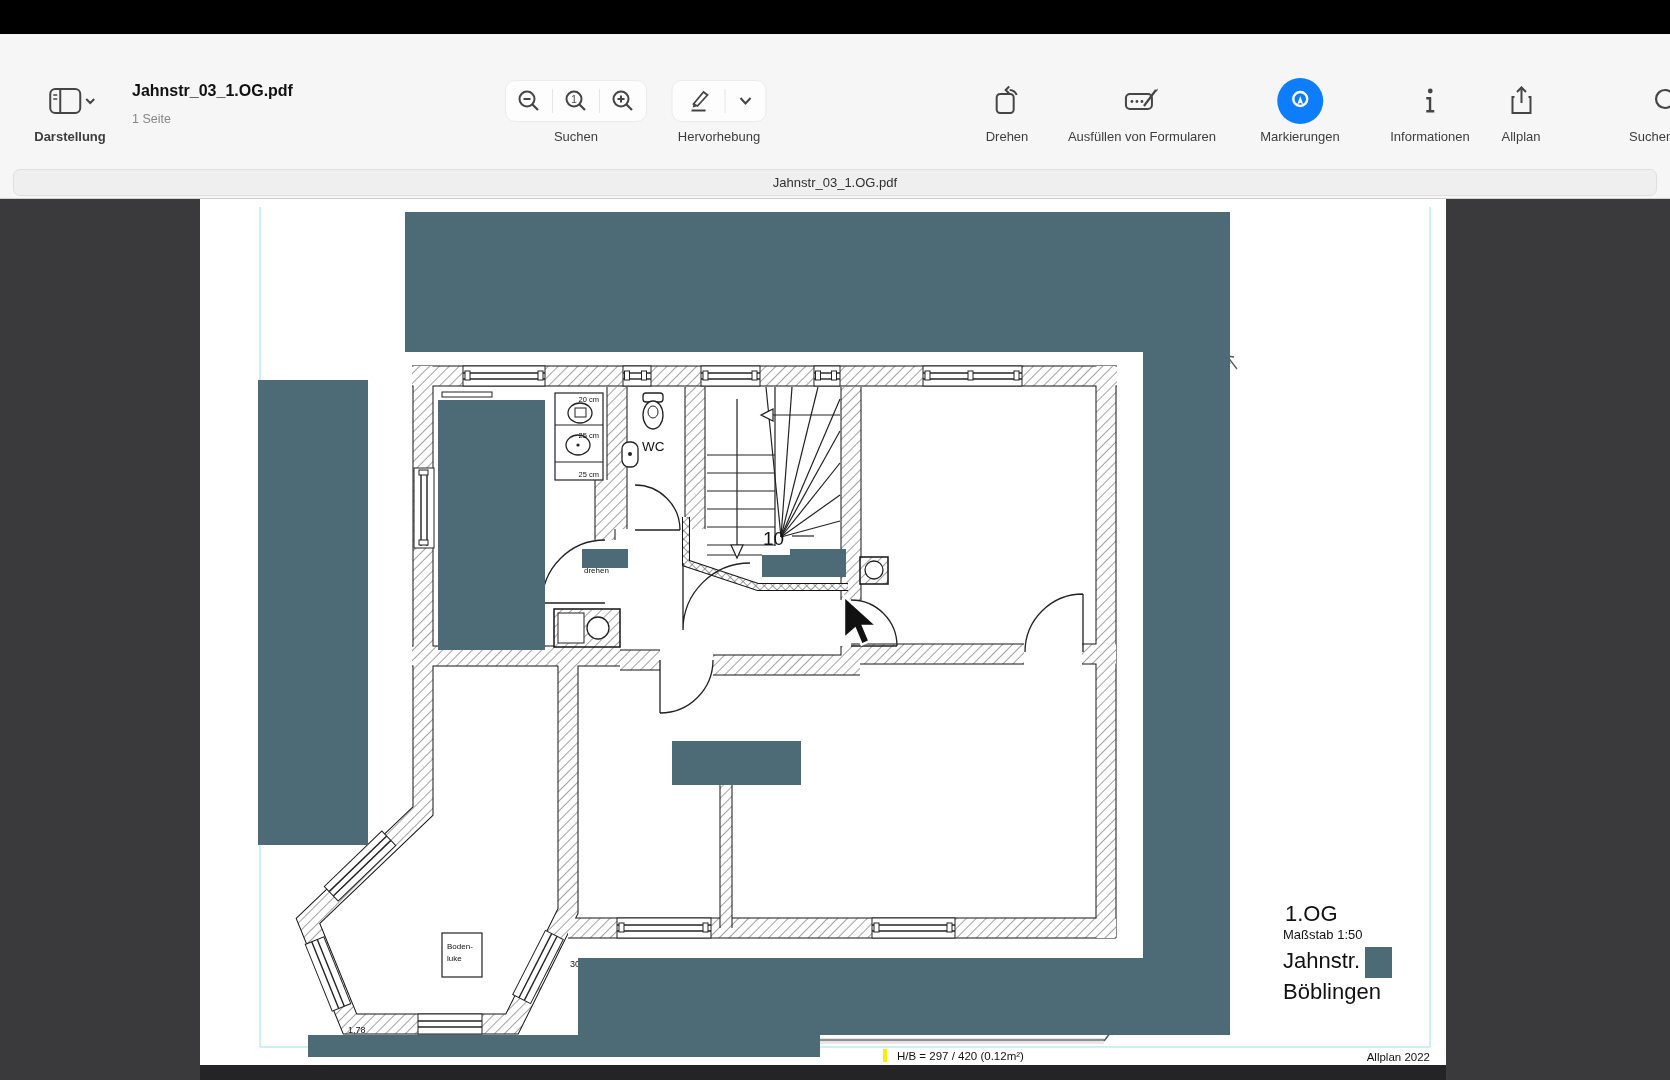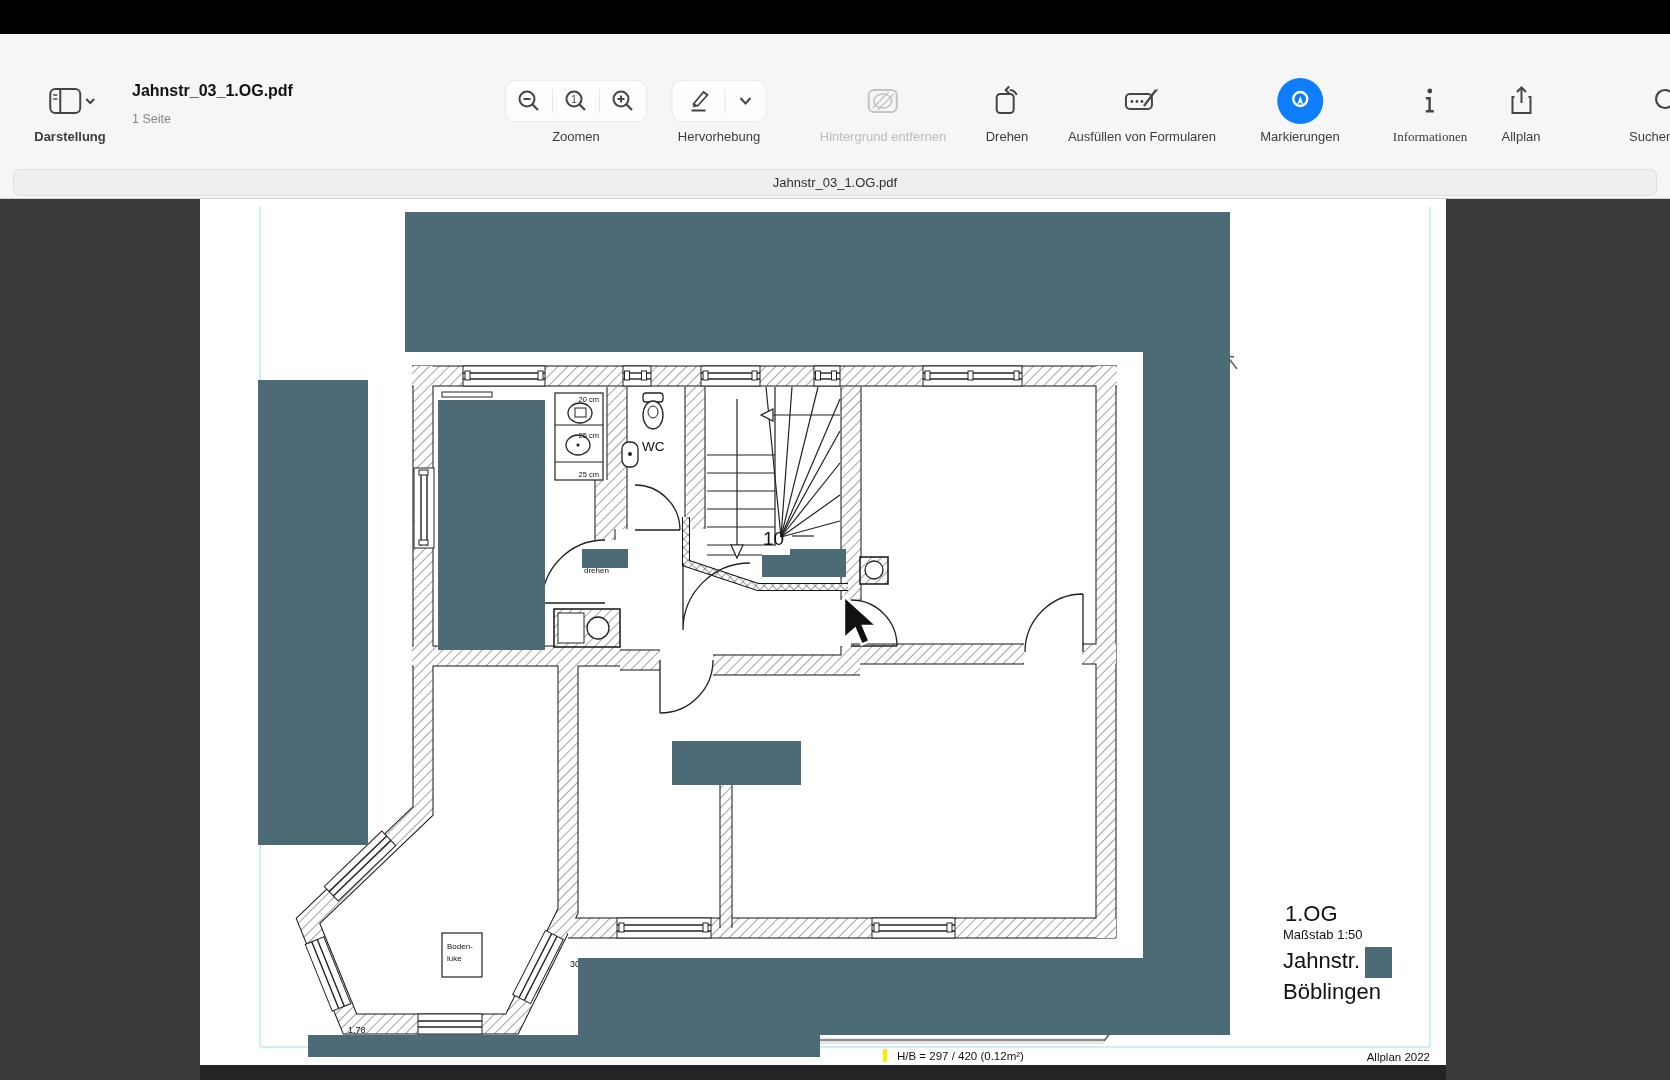--- a/index.html
+++ b/index.html
@@ -94,21 +94,21 @@
               <svg width="26" height="26" viewBox="0 0 26 26">
                 <circle cx="11" cy="11" r="7.5" fill="none" stroke="#454545" stroke-width="2"></circle>
                 <line x1="16.5" y1="16.5" x2="22" y2="22" stroke="#454545" stroke-width="2.2"></line>
                 <line x1="7.5" y1="11" x2="14.5" y2="11" stroke="#454545" stroke-width="2"></line>
                 <line x1="11" y1="7.5" x2="11" y2="14.5" stroke="#454545" stroke-width="2"></line>
               </svg>
             </span>
         </div>
       </div>
     </div>
-    <div class="ilabel">Zoomen</div>
+    <div class="ilabel">Suchen</div>
   </div>
 
   <div class="titem" style="left:719px;">
     <div class="iconzone">
       <div class="pill">
         <div class="pillseg" style="width:52px;">
           <span>
               <svg width="28" height="28" viewBox="0 0 28 28">
                 <path d="M9,17 L19,5 L23,8 L13,19 Z" fill="none" stroke="#454545" stroke-width="1.8"></path>
                 <path d="M9,17 L8.2,20.5 L12,19.5" fill="#454545"></path>
@@ -122,33 +122,20 @@
               <svg width="14" height="10" viewBox="0 0 14 10">
                 <polyline points="2,2 7,7.5 12,2" fill="none" stroke="#454545" stroke-width="2"></polyline>
               </svg>
             </span>
         </div>
       </div>
     </div>
     <div class="ilabel">Hervorhebung</div>
   </div>
 
-  <div class="titem disabled" style="left:883px;">
-    <div class="iconzone">
-      <span>
-          <svg width="36" height="30" viewBox="0 0 36 30">
-            <rect x="4" y="4" width="28" height="22" rx="5" fill="none" stroke="#c4c4c4" stroke-width="2"></rect>
-            <ellipse cx="18" cy="15" rx="9" ry="7" fill="none" stroke="#c4c4c4" stroke-width="1.6"></ellipse>
-            <line x1="8" y1="22" x2="24" y2="6" stroke="#c4c4c4" stroke-width="1.4"></line>
-            <line x1="13" y1="24" x2="29" y2="8" stroke="#c4c4c4" stroke-width="1.4"></line>
-          </svg>
-        </span>
-    </div>
-    <div class="ilabel">Hintergrund entfernen</div>
-  </div>
 
   <div class="titem" style="left:1007px;">
     <div class="iconzone">
       <span>
           <svg width="34" height="32" viewBox="0 0 34 32">
             <rect x="7" y="9" width="17" height="19" rx="3.5" fill="none" stroke="#454545" stroke-width="2"></rect>
             <path d="M20,5 a8,8 0 0 1 7,5" fill="none" stroke="#454545" stroke-width="2"></path>
             <path d="M19.5,1.5 L16,5 L19.5,8.5" fill="none" stroke="#454545" stroke-width="2"></path>
           </svg>
         </span>
@@ -177,21 +164,21 @@
       <div class="bluecircle">
         <svg width="26" height="26" viewBox="0 0 26 26">
             <circle cx="13" cy="11" r="7" fill="none" stroke="#fff" stroke-width="2.4"></circle>
             <path d="M13,8 L16,16.5 L13,14.8 L10,16.5 Z" fill="#fff"></path>
           </svg>
       </div>
     </div>
     <div class="ilabel">Markierungen</div>
   </div>
 
-  <div class="titem" style="left:1430px;font-family:Liberation Serif, serif;">
+  <div class="titem" style="left:1430px;">
     <div class="iconzone">
       <span>
           <svg width="16" height="32" viewBox="0 0 16 32">
             <circle cx="8" cy="6" r="2.4" fill="#454545"></circle>
             <path d="M4,12 h5 v13 h3 v2.4 H4 v-2.4 h2.6 V14.4 H4 Z" fill="#454545"></path>
           </svg>
         </span>
     </div>
     <div class="ilabel">Informationen</div>
   </div>

